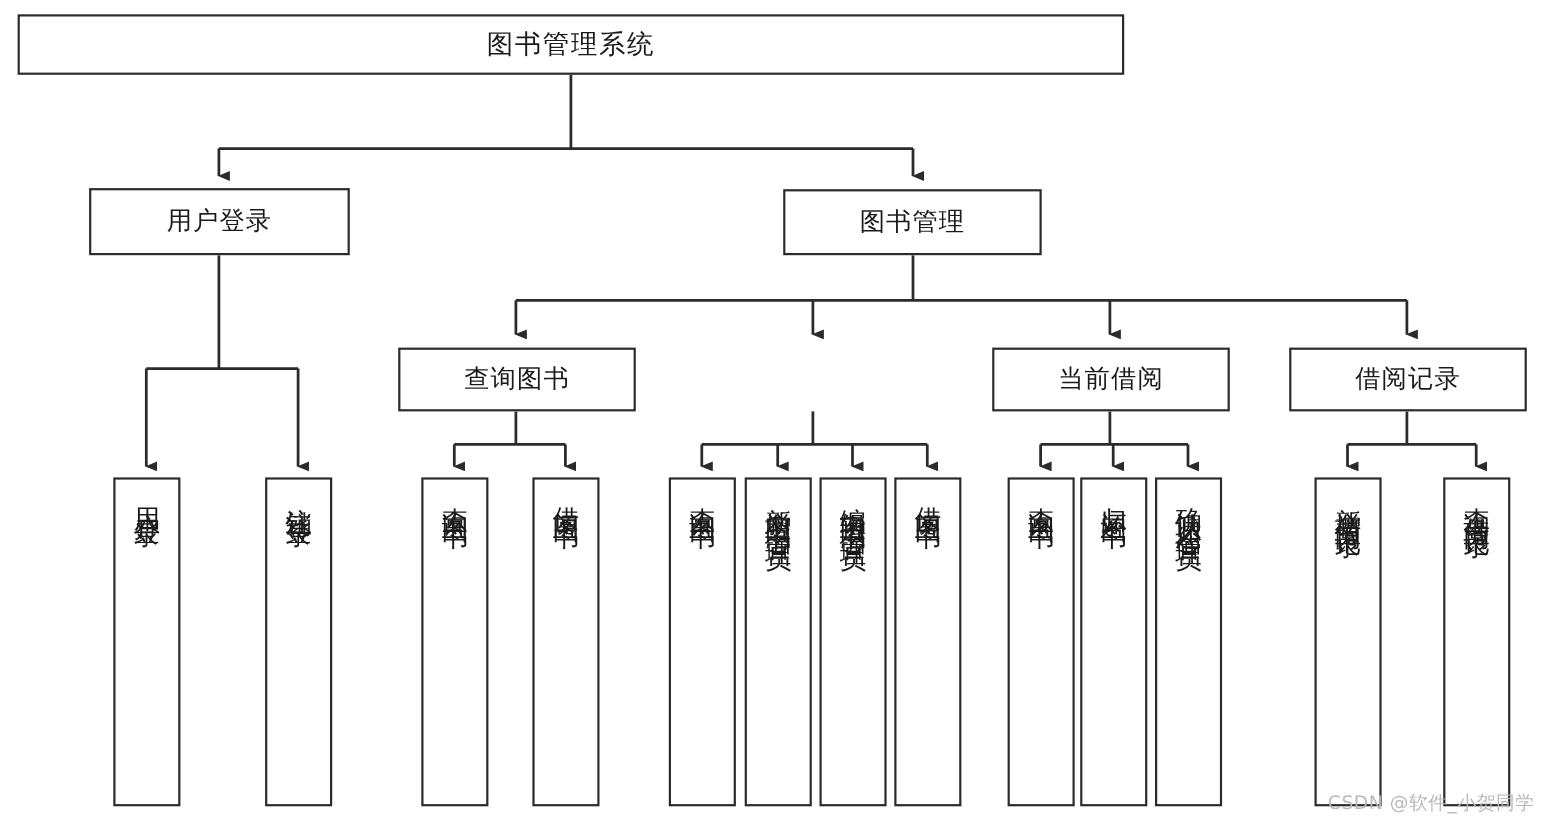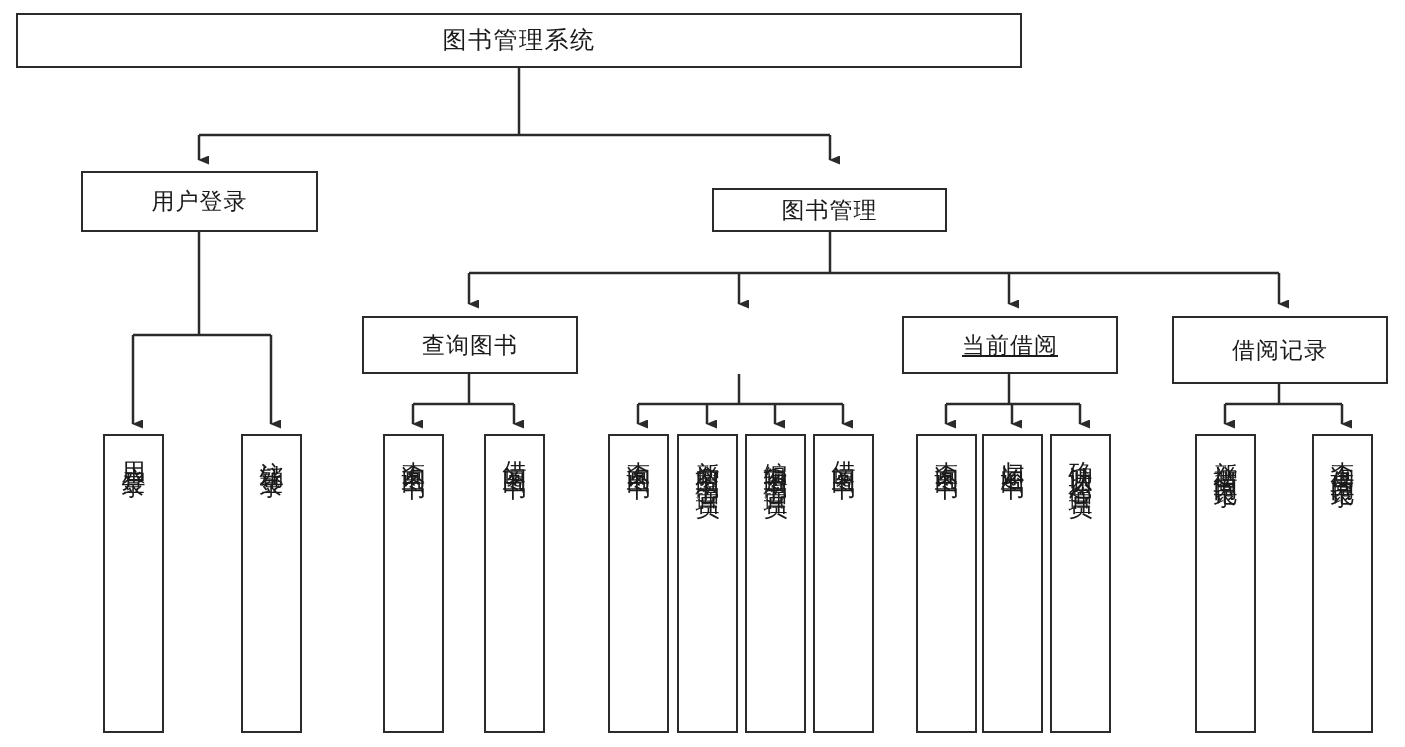--- a/index.html
+++ b/index.html
@@ -132,31 +132,31 @@
     </g>
   </svg>
 
   <div class="node horiz root" style="left:16px; top:13px; width:1006px; height:55px;">
     <span class="node-label">图书管理系统</span>
   </div>
 
   <div class="node horiz" style="left:81px; top:171px; width:237px; height:61px;">
     <span class="node-label">用户登录</span>
   </div>
-  <div class="node horiz" style="left:712px; top:188px; width:235px; height:44px;">
+  <div class="node horiz" style="left:712px; top:172px; width:235px; height:60px;">
     <span class="node-label">图书管理</span>
   </div>
 
   <div class="node horiz" style="left:362px; top:316px; width:216px; height:58px;">
     <span class="node-label">查询图书</span>
   </div>
-  <div class="node horiz" style="left:902px; top:316px; width:216px; height:58px;text-decoration:underline;">
+  <div class="node horiz" style="left:902px; top:316px; width:216px; height:58px;">
     <span class="node-label">当前借阅</span>
   </div>
-  <div class="node horiz" style="left:1172px; top:316px; width:216px; height:68px;">
+  <div class="node horiz" style="left:1172px; top:316px; width:216px; height:58px;">
     <span class="node-label">借阅记录</span>
   </div>
 
   <div class="node leaf" style="left:103px; top:434px; width:61px; height:299px;">
     <span class="node-label">用户登录</span>
   </div>
   <div class="node leaf" style="left:241px; top:434px; width:61px; height:299px;">
     <span class="node-label">注销登录</span>
   </div>
 
@@ -190,14 +190,15 @@
     <span class="node-label">确认归还（管理员）</span>
   </div>
 
   <div class="node leaf" style="left:1195px; top:434px; width:61px; height:299px;">
     <span class="node-label">新增借阅记录</span>
   </div>
   <div class="node leaf" style="left:1312px; top:434px; width:61px; height:299px;">
     <span class="node-label">查询借阅记录</span>
   </div>
 
+  <div class="watermark">CSDN @软件_小贺同学</div>
 
 </div>
 
 </body></html>

